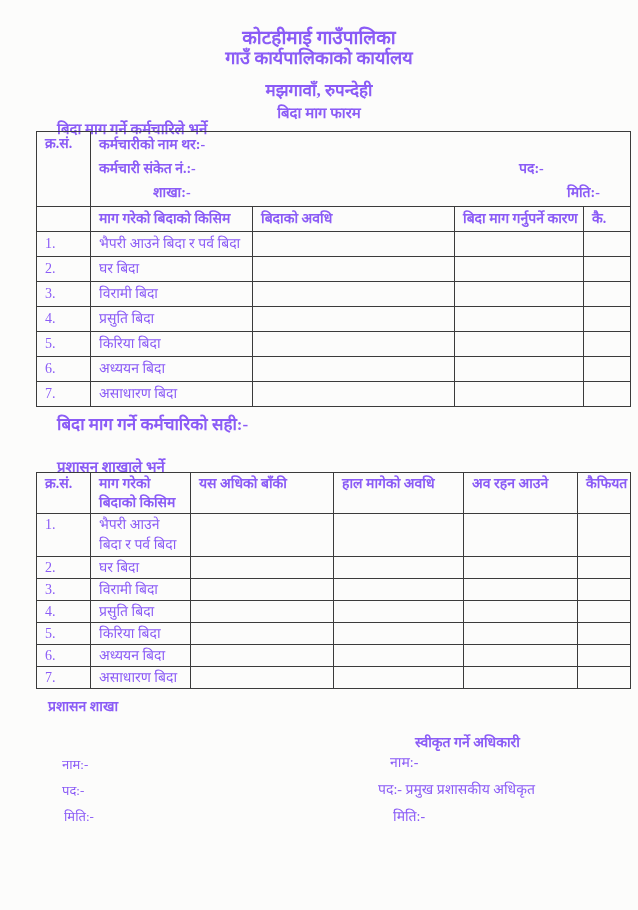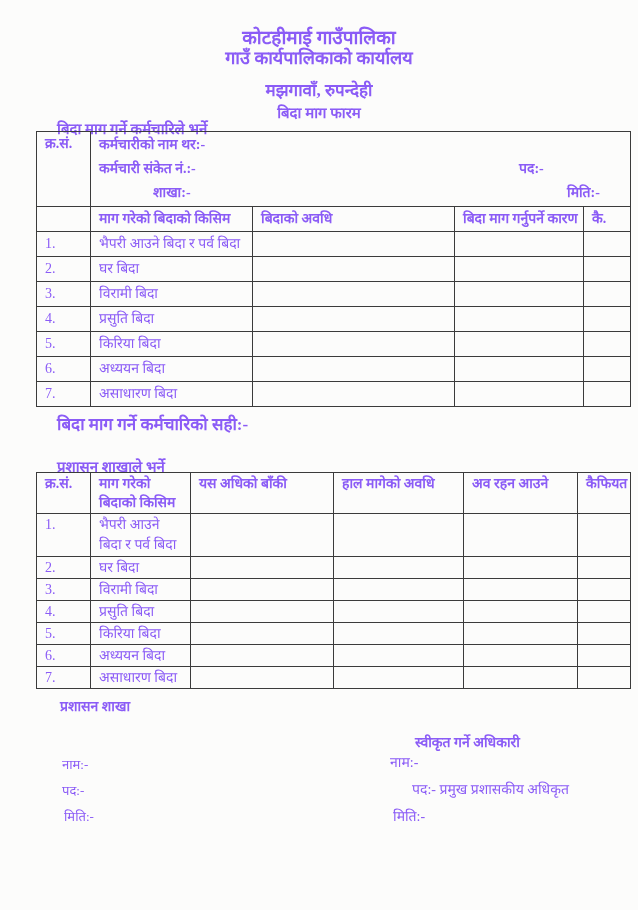--- a/index.html
+++ b/index.html
@@ -50,28 +50,28 @@
   .info-line { position: relative; line-height: 24px; white-space: nowrap; }
   .info-line.indent { padding-left: 6px; margin-left: 48px; }
   .info-right { position: absolute; left: 420px; top: 0; }
   .t1-colrow td { height: 22px; line-height: 22px; }
   .t1-row td { height: 22px; line-height: 22px; }
   .t2-headrow td { height: 38px; line-height: 19px; }
   .t2-row1 td { height: 40px; line-height: 20px; }
   .t2-row td { height: 19px; line-height: 19px; }
 
   .footer-label { position: absolute; font-weight: bold; font-size: 14px; white-space: nowrap; }
-  .admin-branch-label { left: 60px; top: 696px; }
+  .admin-branch-label { left: 48px; top: 696px; }
   .approver-label     { left: 415px; top: 732px; }
   .field { position: absolute; font-size: 14px; white-space: nowrap; }
   .f-l-name { left: 62px; top: 755px; font-size: 13px; }
   .f-l-post { left: 62px; top: 781px; font-size: 13px; }
   .f-l-date { left: 64px; top: 807px; font-size: 13px; }
   .f-r-name { left: 390px; top: 752px; }
-  .f-r-post { left: 412px; top: 779px; }
+  .f-r-post { left: 378px; top: 779px; }
   .f-r-date { left: 393px; top: 806px; }
 </style>
 </head>
 <body>
 
 <div class="page">
 
   <div class="hdr hdr1">कोटहीमाई गाउँपालिका</div>
   <div class="hdr hdr2">गाउँ कार्यपालिकाको कार्यालय</div>
   <div class="hdr hdr3">मझगावाँ, रुपन्देही</div>

